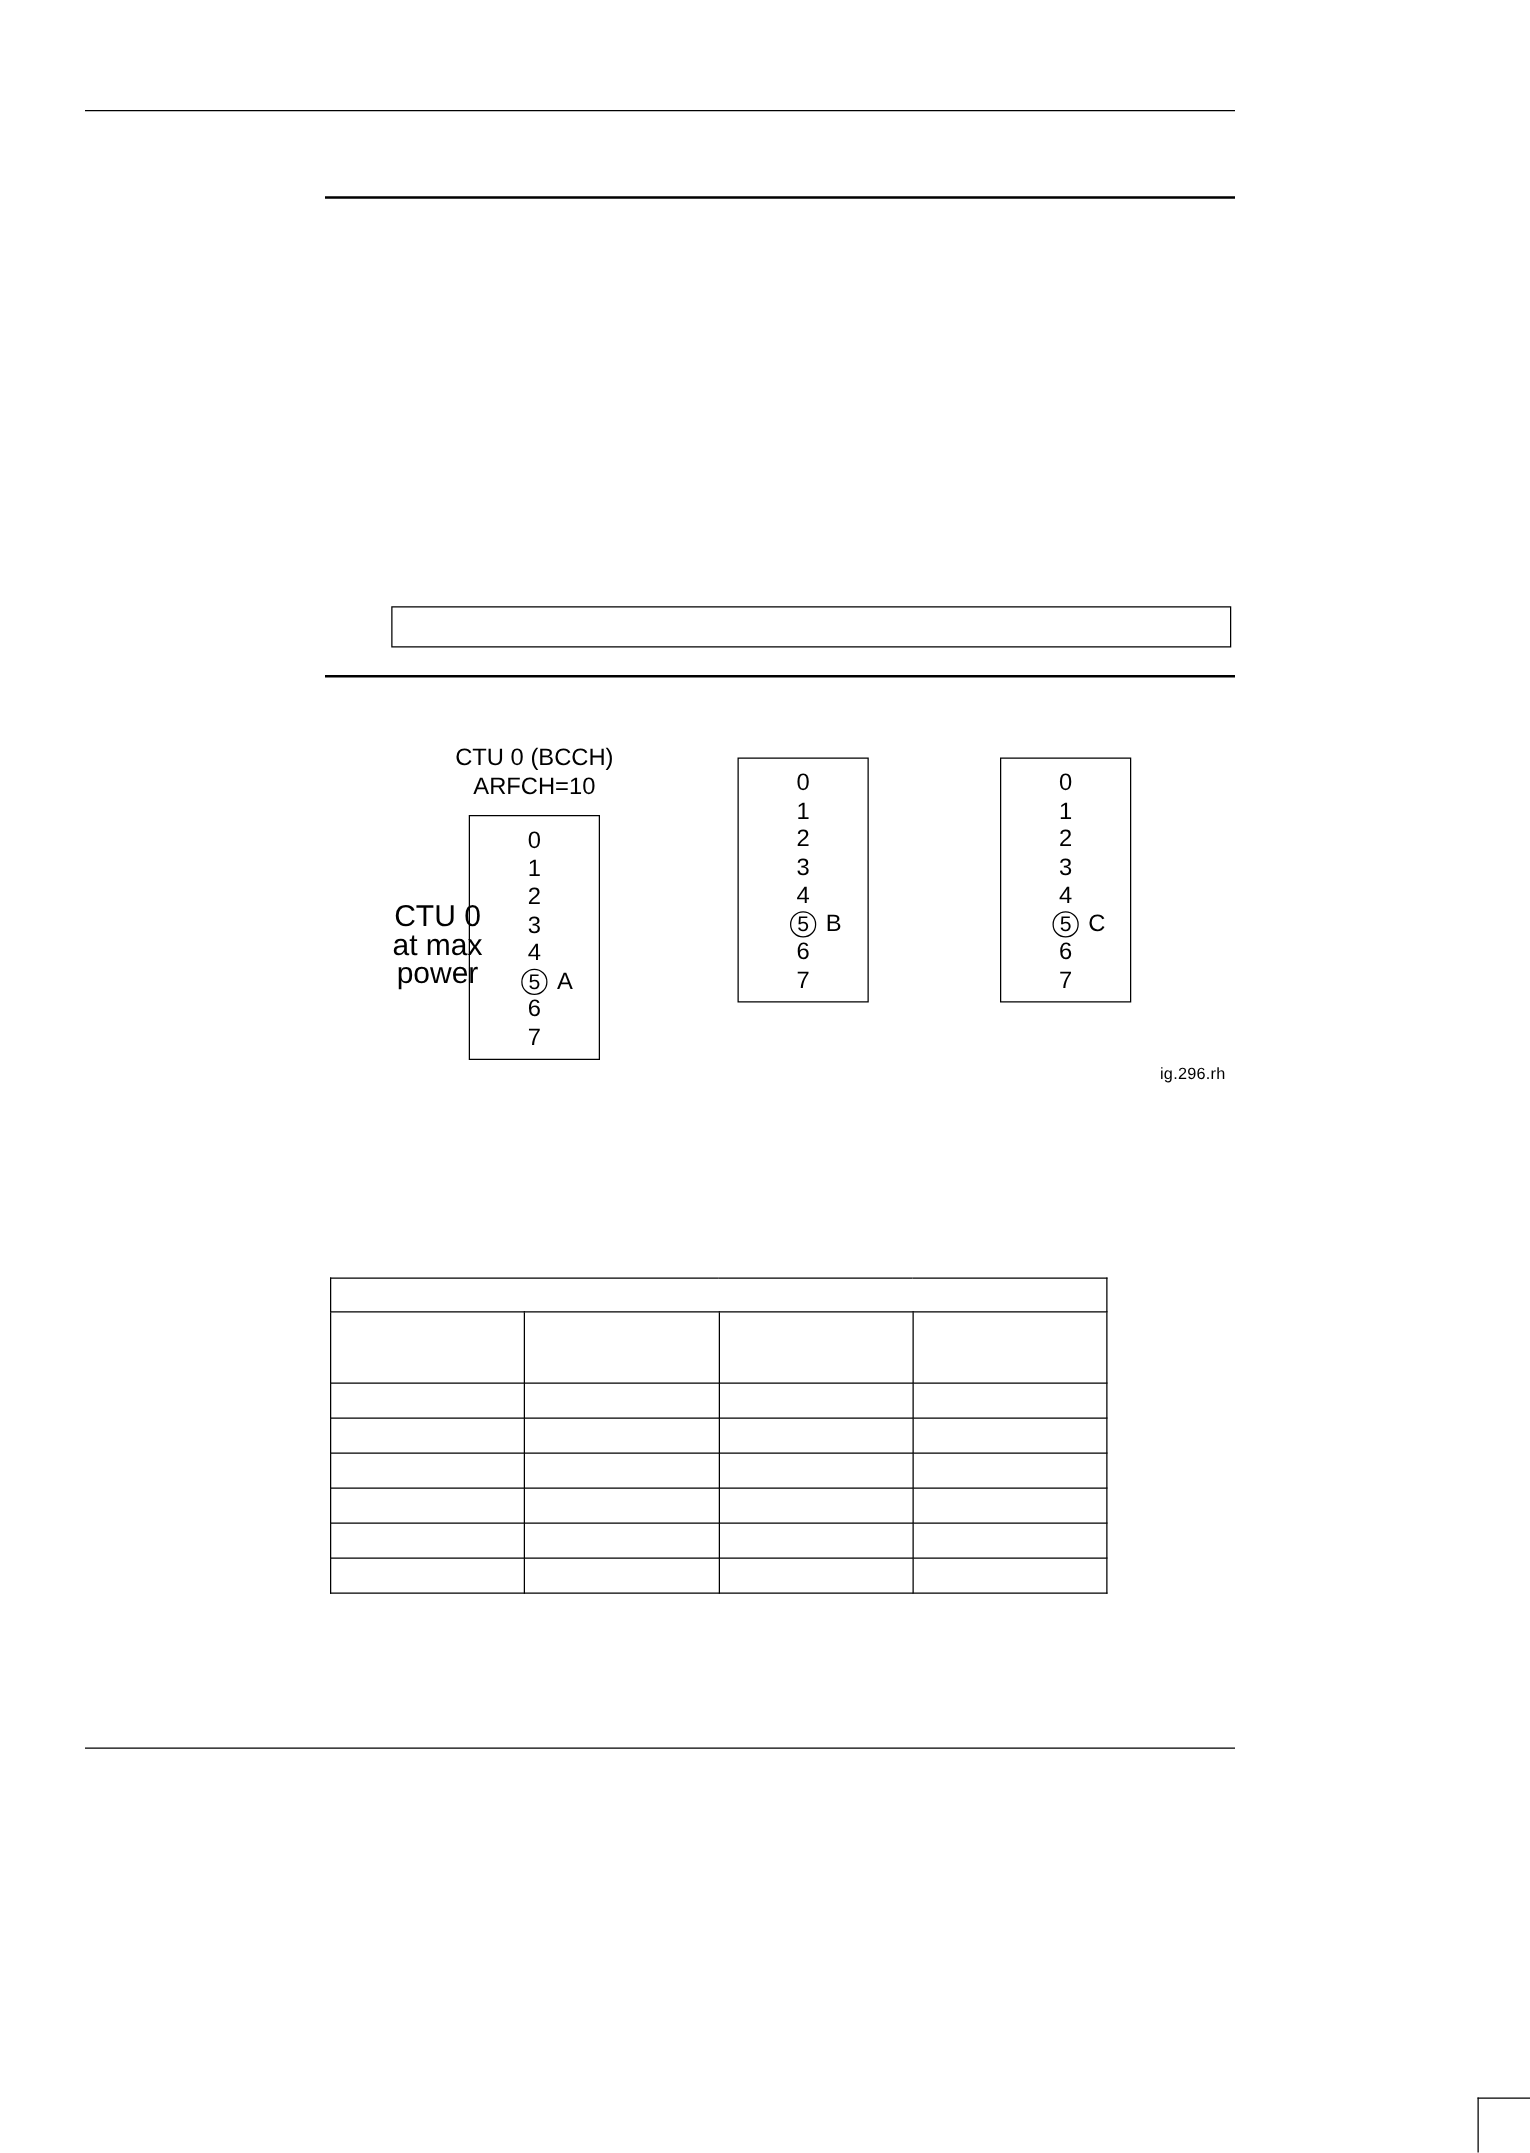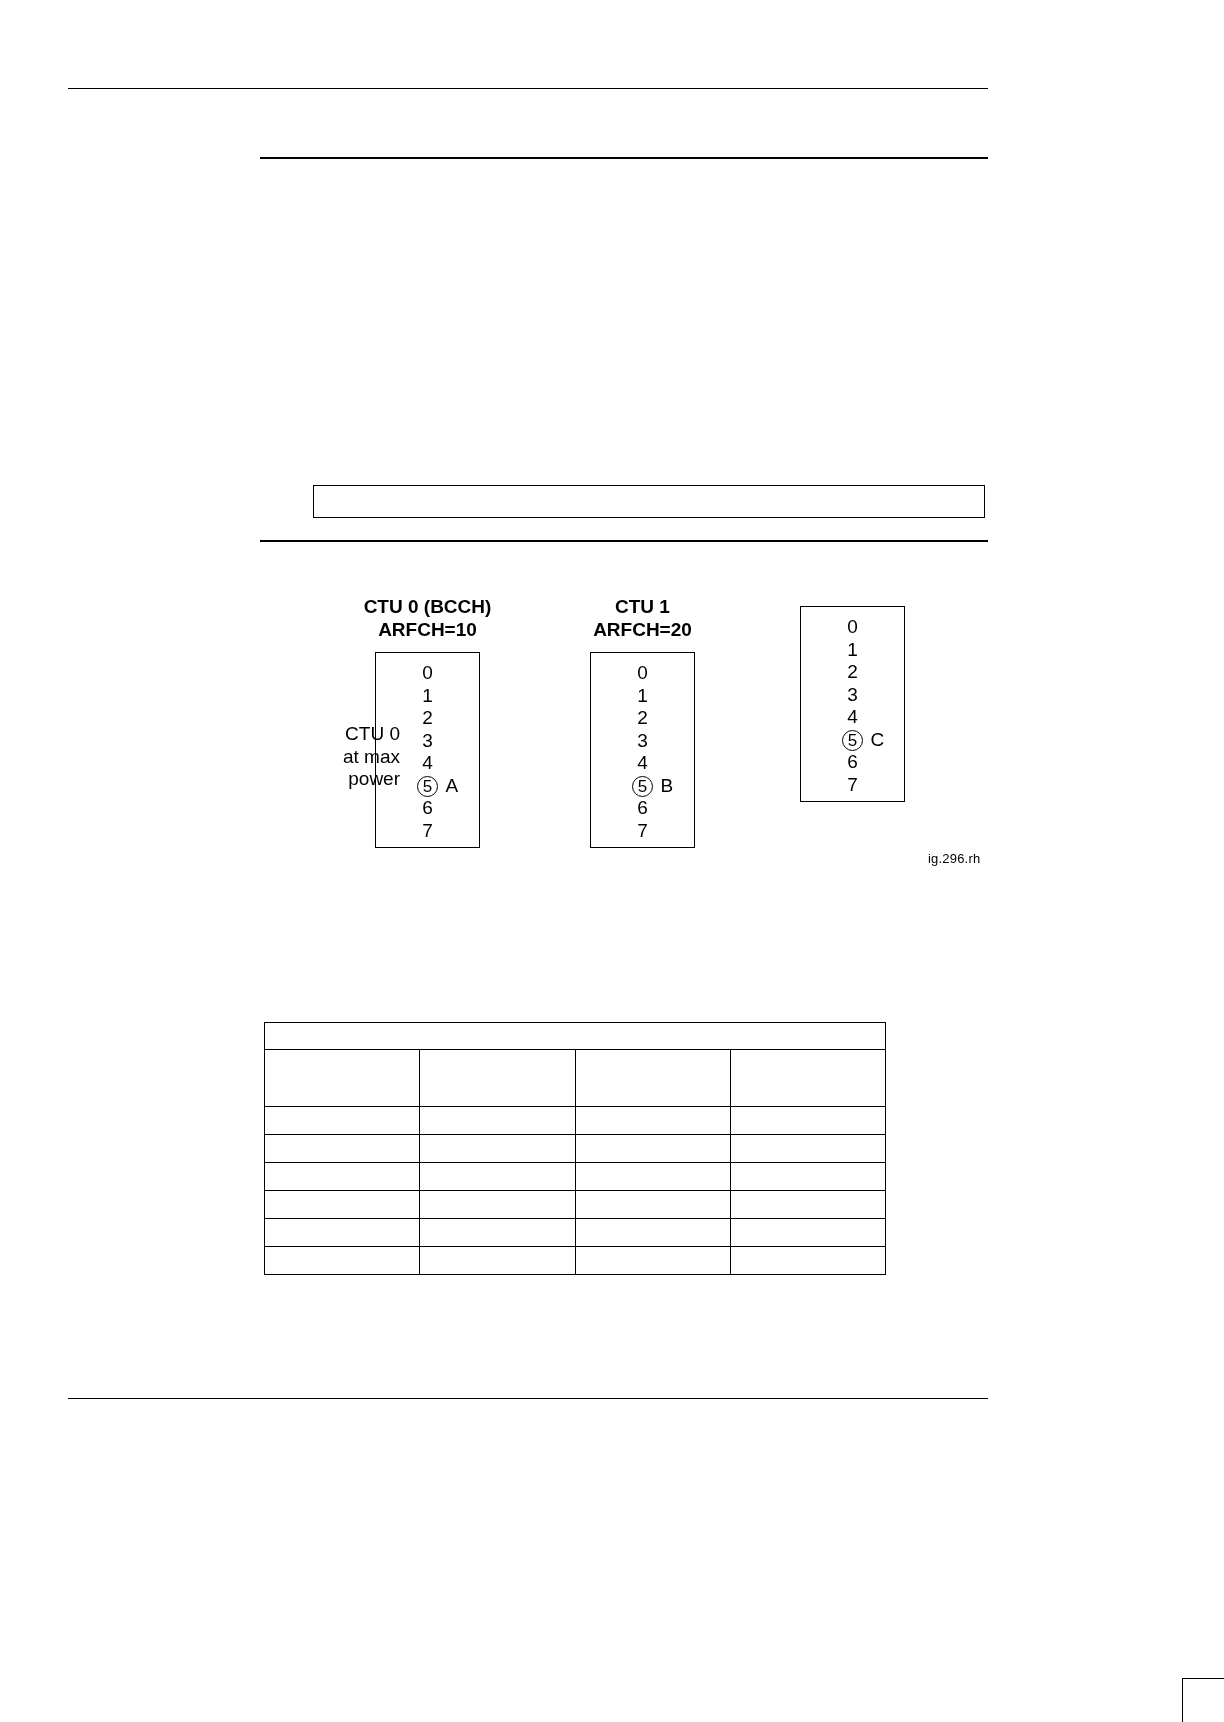--- a/index.html
+++ b/index.html
@@ -79,21 +79,20 @@
   }
   .ctu-group {
     position: absolute;
     top: 0;
   }
   .ctu-heading {
     text-align: center;
     font-size: 19px;
     line-height: 23px;
     white-space: pre;
-    font-weight: bold;
   }
   .ctu-box {
     margin: 11px auto 0 auto;
     width: 105px;
     height: 196px;
     border: 1.5px solid #000;
     box-sizing: border-box;
     position: relative;
   }
   .slot-list {
@@ -128,23 +127,23 @@
     top: 0;
     font-size: 19px;
     line-height: 22.5px;
   }
 
   .ctu0-note {
     position: absolute;
     left: 40px;
     top: 128px;
     width: 100px;
-    font-size: 19px;
+    font-size: 24px;
     line-height: 22.5px;
-    text-align: right;
+    text-align: center;
   }
 
   .fig-ref {
     position: absolute;
     left: 668px;
     top: 256px;
     font-size: 13px;
     letter-spacing: 0.2px;
     text-align: center;
   }
@@ -217,22 +216,20 @@
             <span class="slot-circled">5</span>
             <span class="slot-letter">A</span>
           </div>
           <div class="slot"><span>6</span></div>
           <div class="slot"><span>7</span></div>
         </div>
       </div>
     </div>
 
     <div class="ctu-group" style="left:275px; width:215px;">
-      <div class="ctu-heading" style="white-space: pre-line;">CTU 1
-ARFCH=20</div>
       <div class="ctu-box">
         <div class="slot-list">
           <div class="slot"><span>0</span></div>
           <div class="slot"><span>1</span></div>
           <div class="slot"><span>2</span></div>
           <div class="slot"><span>3</span></div>
           <div class="slot"><span>4</span></div>
           <div class="slot">
             <span class="slot-circled">5</span>
             <span class="slot-letter">B</span>

